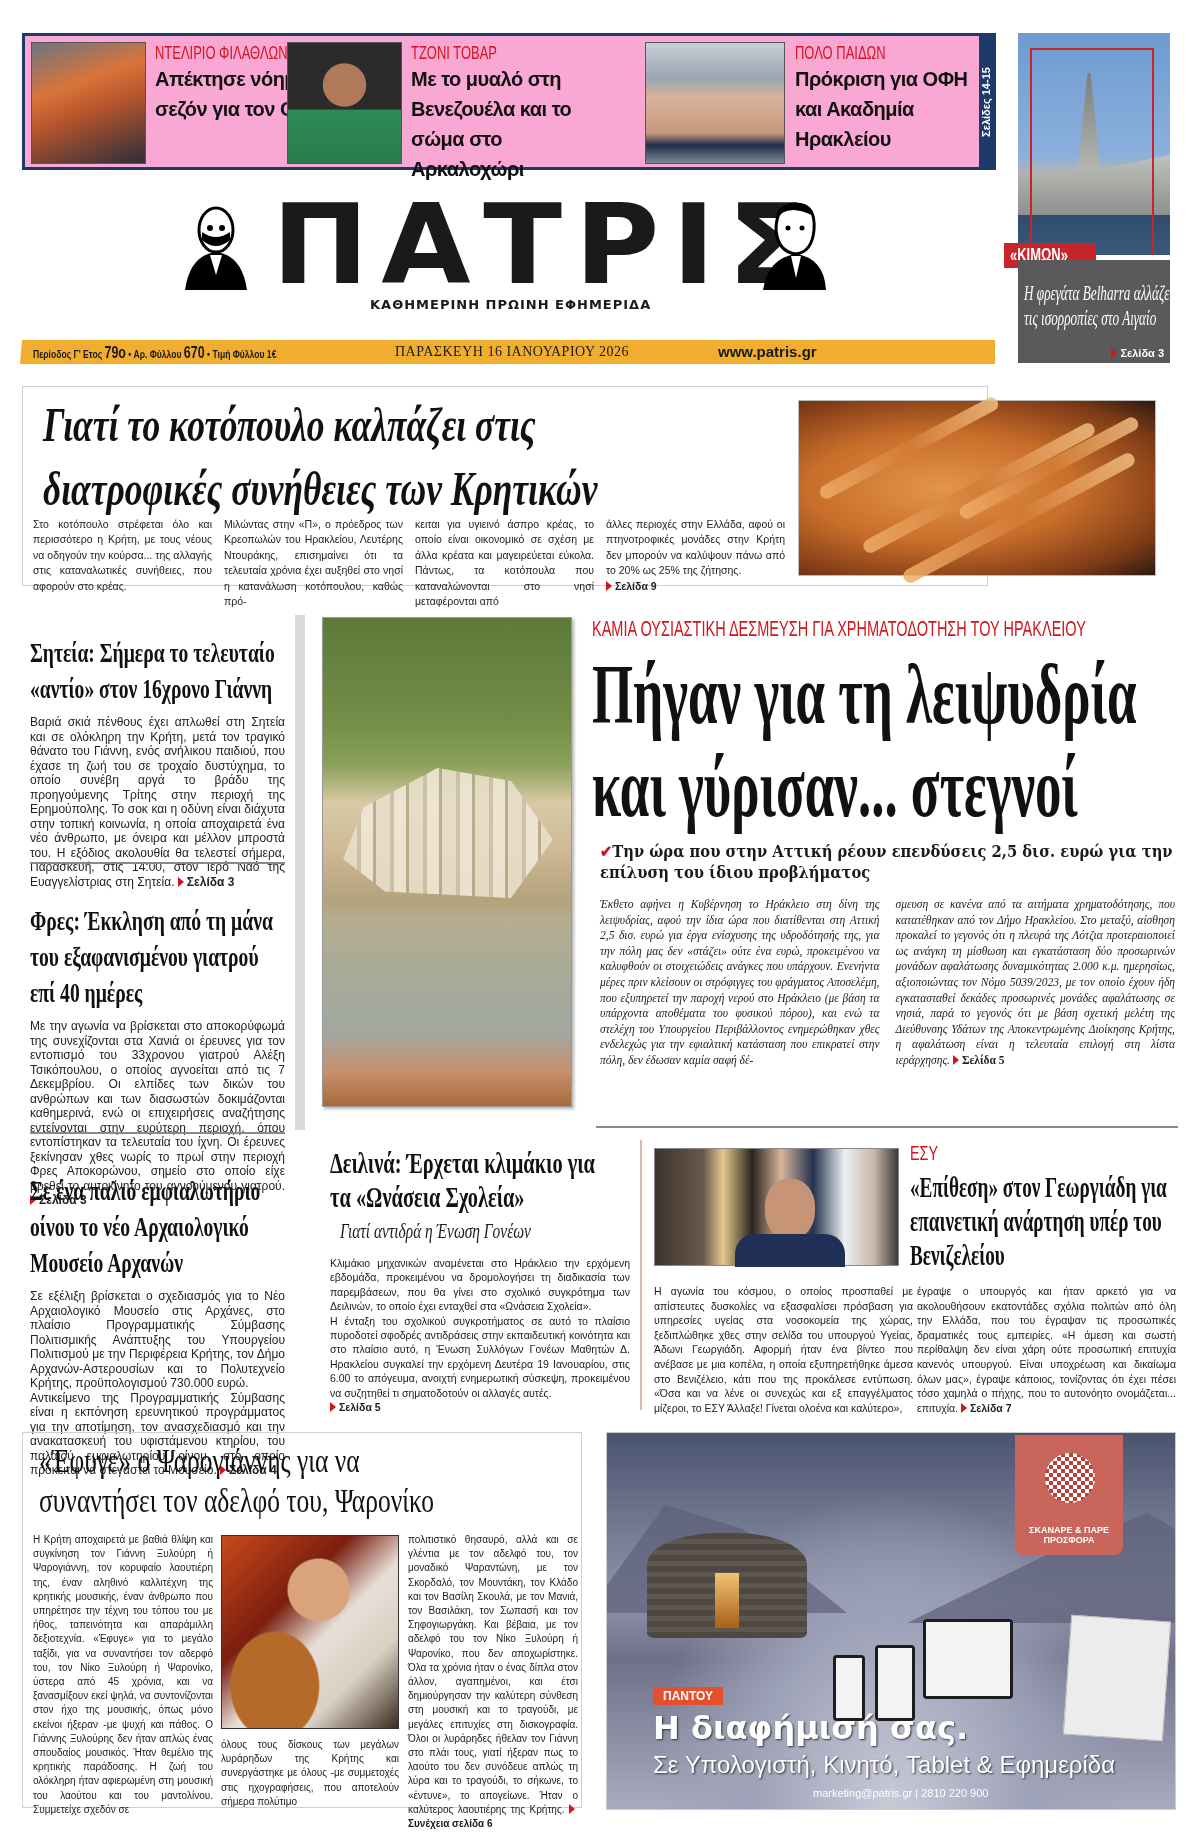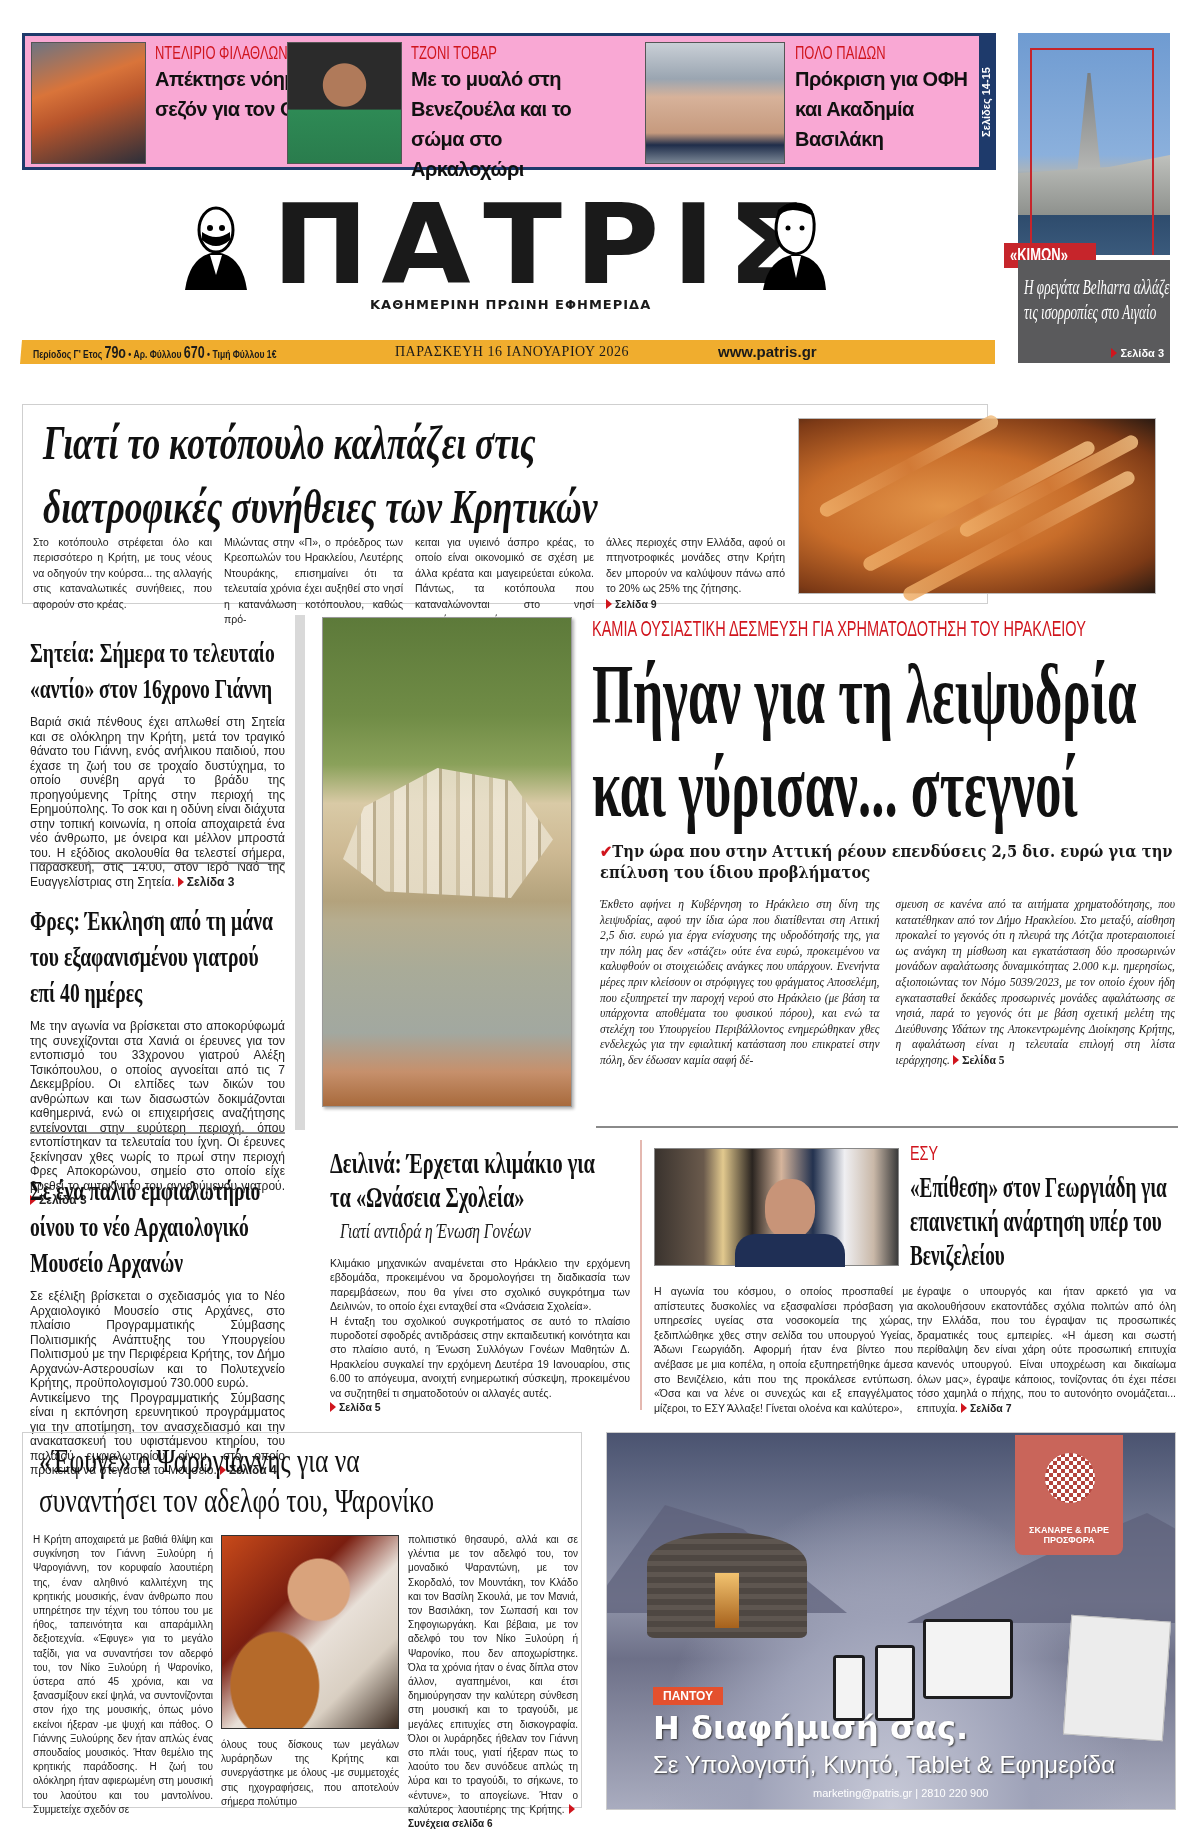--- a/index.html
+++ b/index.html
@@ -19,42 +19,42 @@
   #teaser-pages span { position: absolute; left: 50%; top: 50%; transform: translate(-50%,-50%) rotate(-90deg); white-space: nowrap; }
 
   
   #side-box { left: 1018px; top: 33px; width: 152px; height: 330px; }
   #side-photo { position: absolute; left: 0; top: 0; width: 152px; height: 222px; background: linear-gradient(180deg,#6f9bd1 0%,#8bb0dc 55%,#a9b4bd 62%,#2d4a6b 80%,#3a5a7c 100%); overflow: hidden; }
   #side-photo .frame { position: absolute; left: 12px; top: 15px; width: 124px; height: 215px; border: 2px solid #c6252b; }
   #ship { position: absolute; left: 0; bottom: 40px; width: 152px; height: 60px; background: linear-gradient(180deg,#bfc1bd,#8e918d); clip-path: polygon(0 30%,60% 20%,100% 0,100% 100%,0 100%); }
   #mast { position: absolute; left: 56px; top: 40px; width: 30px; height: 130px; background: linear-gradient(180deg,#7a7e80,#c9c9c5); clip-path: polygon(45% 0,55% 0,100% 100%,0 100%); }
   #side-label { position: absolute; left: -14px; top: 210px; background: #c6252b; color: #fff; font-weight: bold; font-size: 18px; padding: 2px 6px; }
   #side-label span { display: inline-block; transform: scaleX(0.72); transform-origin: left; }
-  #side-caption { position: absolute; left: 0; top: 227px; width: 152px; height: 103px; background: #5a5a5c; color: #fff; padding: 14px 6px; }
+  #side-caption { position: absolute; left: 0; top: 227px; width: 152px; height: 103px; background: #5a5a5c; color: #fff; padding: 20px 6px; }
   #side-caption .cap { font-style: italic; font-size: 22px; line-height: 25px; width: 250px; transform: scaleX(0.6); transform-origin: left top; font-family: "Liberation Serif", serif; }
   #side-caption .pg { position: absolute; right: 6px; bottom: 4px; font-size: 11px; font-weight: bold; }
   .pg-arrow { display: inline-block; width: 0; height: 0; border-left: 6px solid #d0151d; border-top: 5px solid transparent; border-bottom: 5px solid transparent; margin-right: 3px; vertical-align: -1px; }
 
   
   #masthead { left: 180px; top: 195px; width: 640px; height: 120px; }
   #portrait-left, #portrait-right { position: absolute; top: 5px; width: 70px; height: 90px; }
   #portrait-left { left: 0; }
   #portrait-right { left: 578px; }
   #title { position: absolute; left: 92px; top: -5px; font-size: 110px; font-weight: bold; letter-spacing: 12px; line-height: 110px; font-family: "DejaVu Sans", sans-serif; transform: scaleX(1.05); transform-origin: left top; }
   #subtitle { position: absolute; left: 190px; top: 102px; font-size: 13px; font-weight: bold; letter-spacing: 1px; font-family: "DejaVu Sans", sans-serif; }
 
   
   #info-bar { left: 20px; top: 340px; width: 975px; height: 24px; background: #f0ad2e; clip-path: polygon(2px 0,100% 0,100% 100%,0 100%); }
   #info-left { position: absolute; left: 13px; top: 4px; font-size: 11px; font-weight: bold; white-space: nowrap; transform: scaleX(0.78); transform-origin: left; }
   #info-left b { font-size: 16px; }
   #info-date { position: absolute; left: 375px; top: 4px; font-size: 14px; font-family: "Liberation Serif", serif; letter-spacing: 0.5px; white-space: nowrap; }
   #info-url { position: absolute; left: 698px; top: 3px; font-size: 15px; font-weight: bold; }
 
   
-  #chicken { left: 22px; top: 404px; width: 966px; height: 200px; border: 1px solid #cfcfcf; }
+  #chicken { left: 22px; top: 386px; width: 966px; height: 200px; border: 1px solid #cfcfcf; }
   #chicken-head { position: absolute; left: 20px; top: 6px; font-style: italic; font-weight: bold; font-size: 48px; line-height: 64px; width: 1150px; font-family: "Liberation Serif", serif; transform: scaleX(0.74); transform-origin: left top; color: #111; }
   #chicken-photo { position: absolute; left: 775px; top: 13px; width: 358px; height: 176px; background: radial-gradient(ellipse at 40% 50%,#e3954a 0%,#c86d2a 45%,#7d3a16 80%,#2a1a12 100%); border: 1px solid #bbb; }
   .skewer { position: absolute; height: 14px; background: linear-gradient(90deg,#f0b06a,#d27a36,#f2c083); border-radius: 7px; transform: rotate(-28deg); opacity: .85; }
   .body-cols { position: absolute; display: flex; gap: 12px; font-size: 10.5px; line-height: 15.4px; color: #222; }
   .body-cols p { flex: 1; text-align: justify; }
   .pg-ref { font-weight: bold; white-space: nowrap; }
 
   
   .lstory { position: absolute; left: 30px; width: 255px; margin-top: 29px; }
   .lstory h2 { font-weight: bold; font-size: 28px; line-height: 36px; width: 360px; transform: scaleX(0.7); transform-origin: left top; font-family: "Liberation Serif", serif; color: #111; }
@@ -128,21 +128,21 @@
     <div class="teaser-photo" style="background:radial-gradient(circle at 50% 35%,#b07a5a 0 22%,transparent 23%),linear-gradient(180deg,#2b2b2b 0%,#2b2b2b 55%,#2e8a55 56%,#2a7c4d 100%);"></div>
     <div class="teaser-text">
       <div class="teaser-kicker">ΤΖΟΝΙ ΤΟΒΑΡ</div>
       <div class="teaser-head" style="width:200px;transform:none;font-size:20px;line-height:30px;letter-spacing:-0.5px;">Με το μυαλό στη Βενεζουέλα και το σώμα στο Αρκαλοχώρι</div>
     </div>
   </div>
   <div class="teaser-item" style="left:620px;">
     <div class="teaser-photo" style="width:140px;background:linear-gradient(180deg,#c9cfd6 0%,#9aa5b1 30%,#d7b29a 45%,#c69a7e 75%,#1f2d4a 85%,#7b8796 100%);"></div>
     <div class="teaser-text" style="left:150px;">
       <div class="teaser-kicker">ΠΟΛΟ ΠΑΙΔΩΝ</div>
-      <div class="teaser-head" style="width:180px;transform:none;font-size:20px;line-height:30px;letter-spacing:-0.5px;">Πρόκριση για ΟΦΗ και Ακαδημία Βασιλάκη</div>
+      <div class="teaser-head" style="width:180px;transform:none;font-size:20px;line-height:30px;letter-spacing:-0.5px;">Πρόκριση για ΟΦΗ και Ακαδημία Ηρακλείου</div>
     </div>
   </div>
   <div id="teaser-pages">
       <span>Σελίδες 14-15</span>
     </div>
 </div>
 
 <div id="side-box" class="abs">
   <div id="side-photo">
     <div id="mast"></div>

